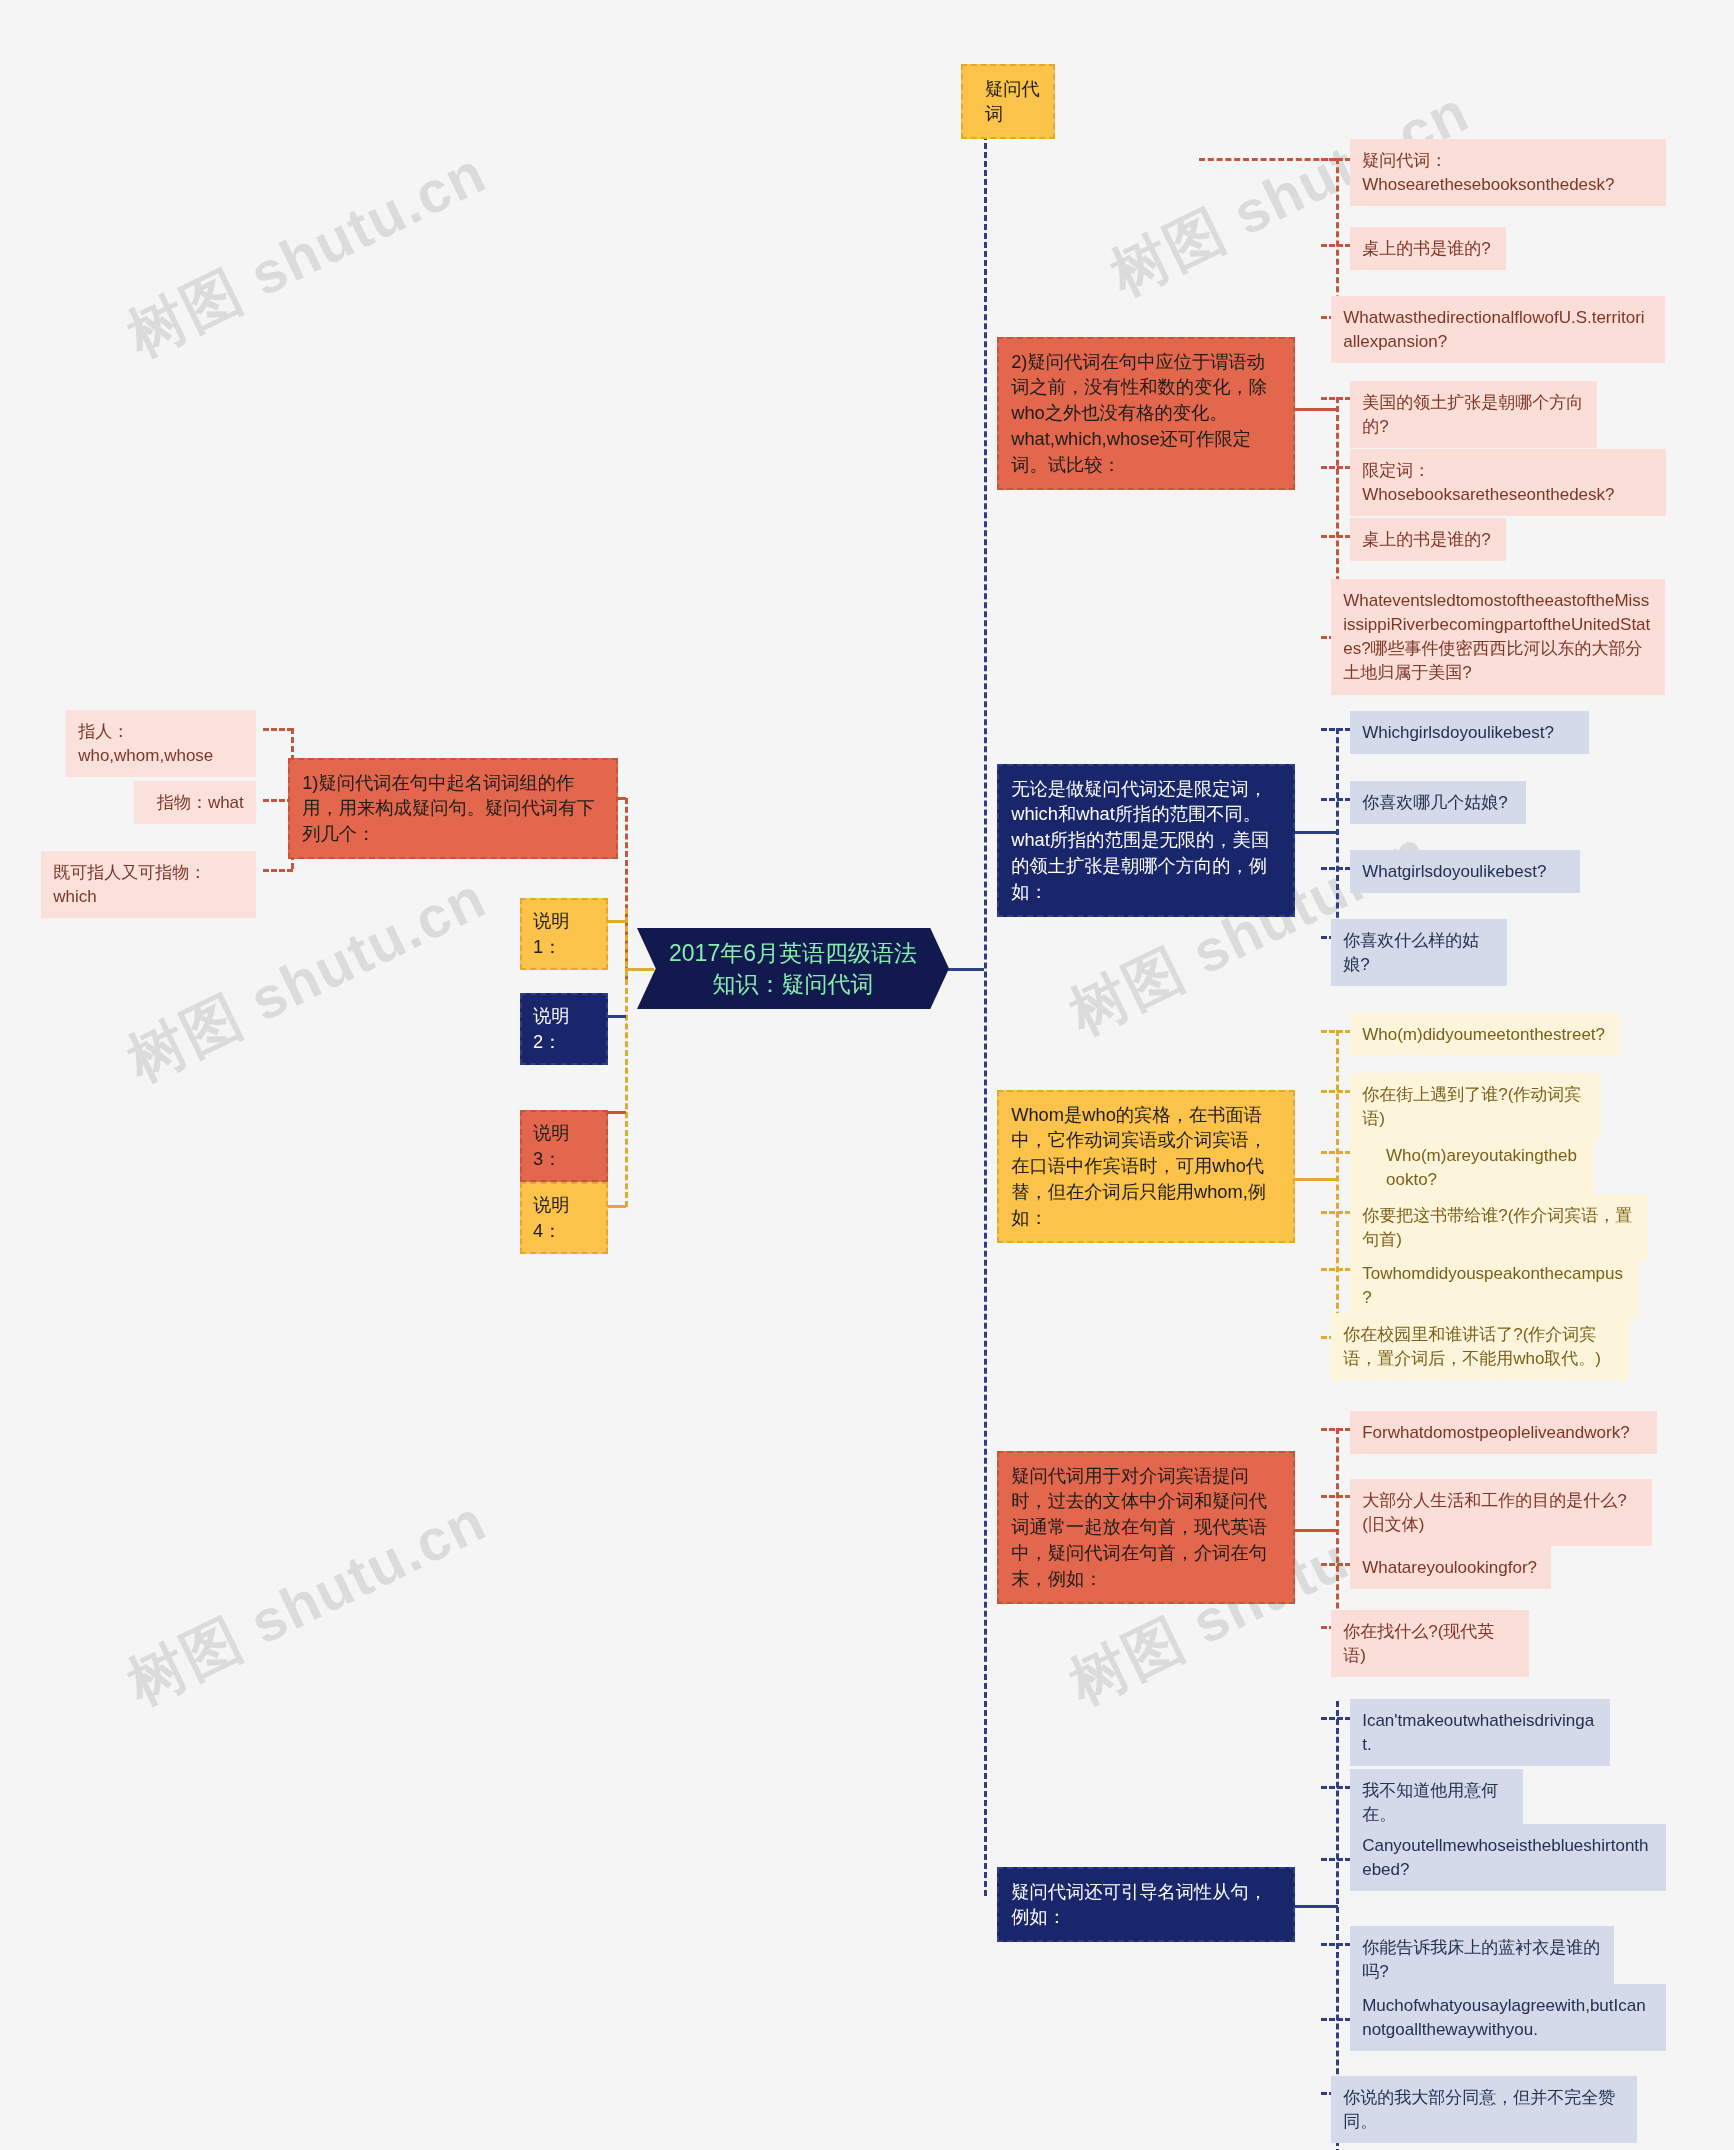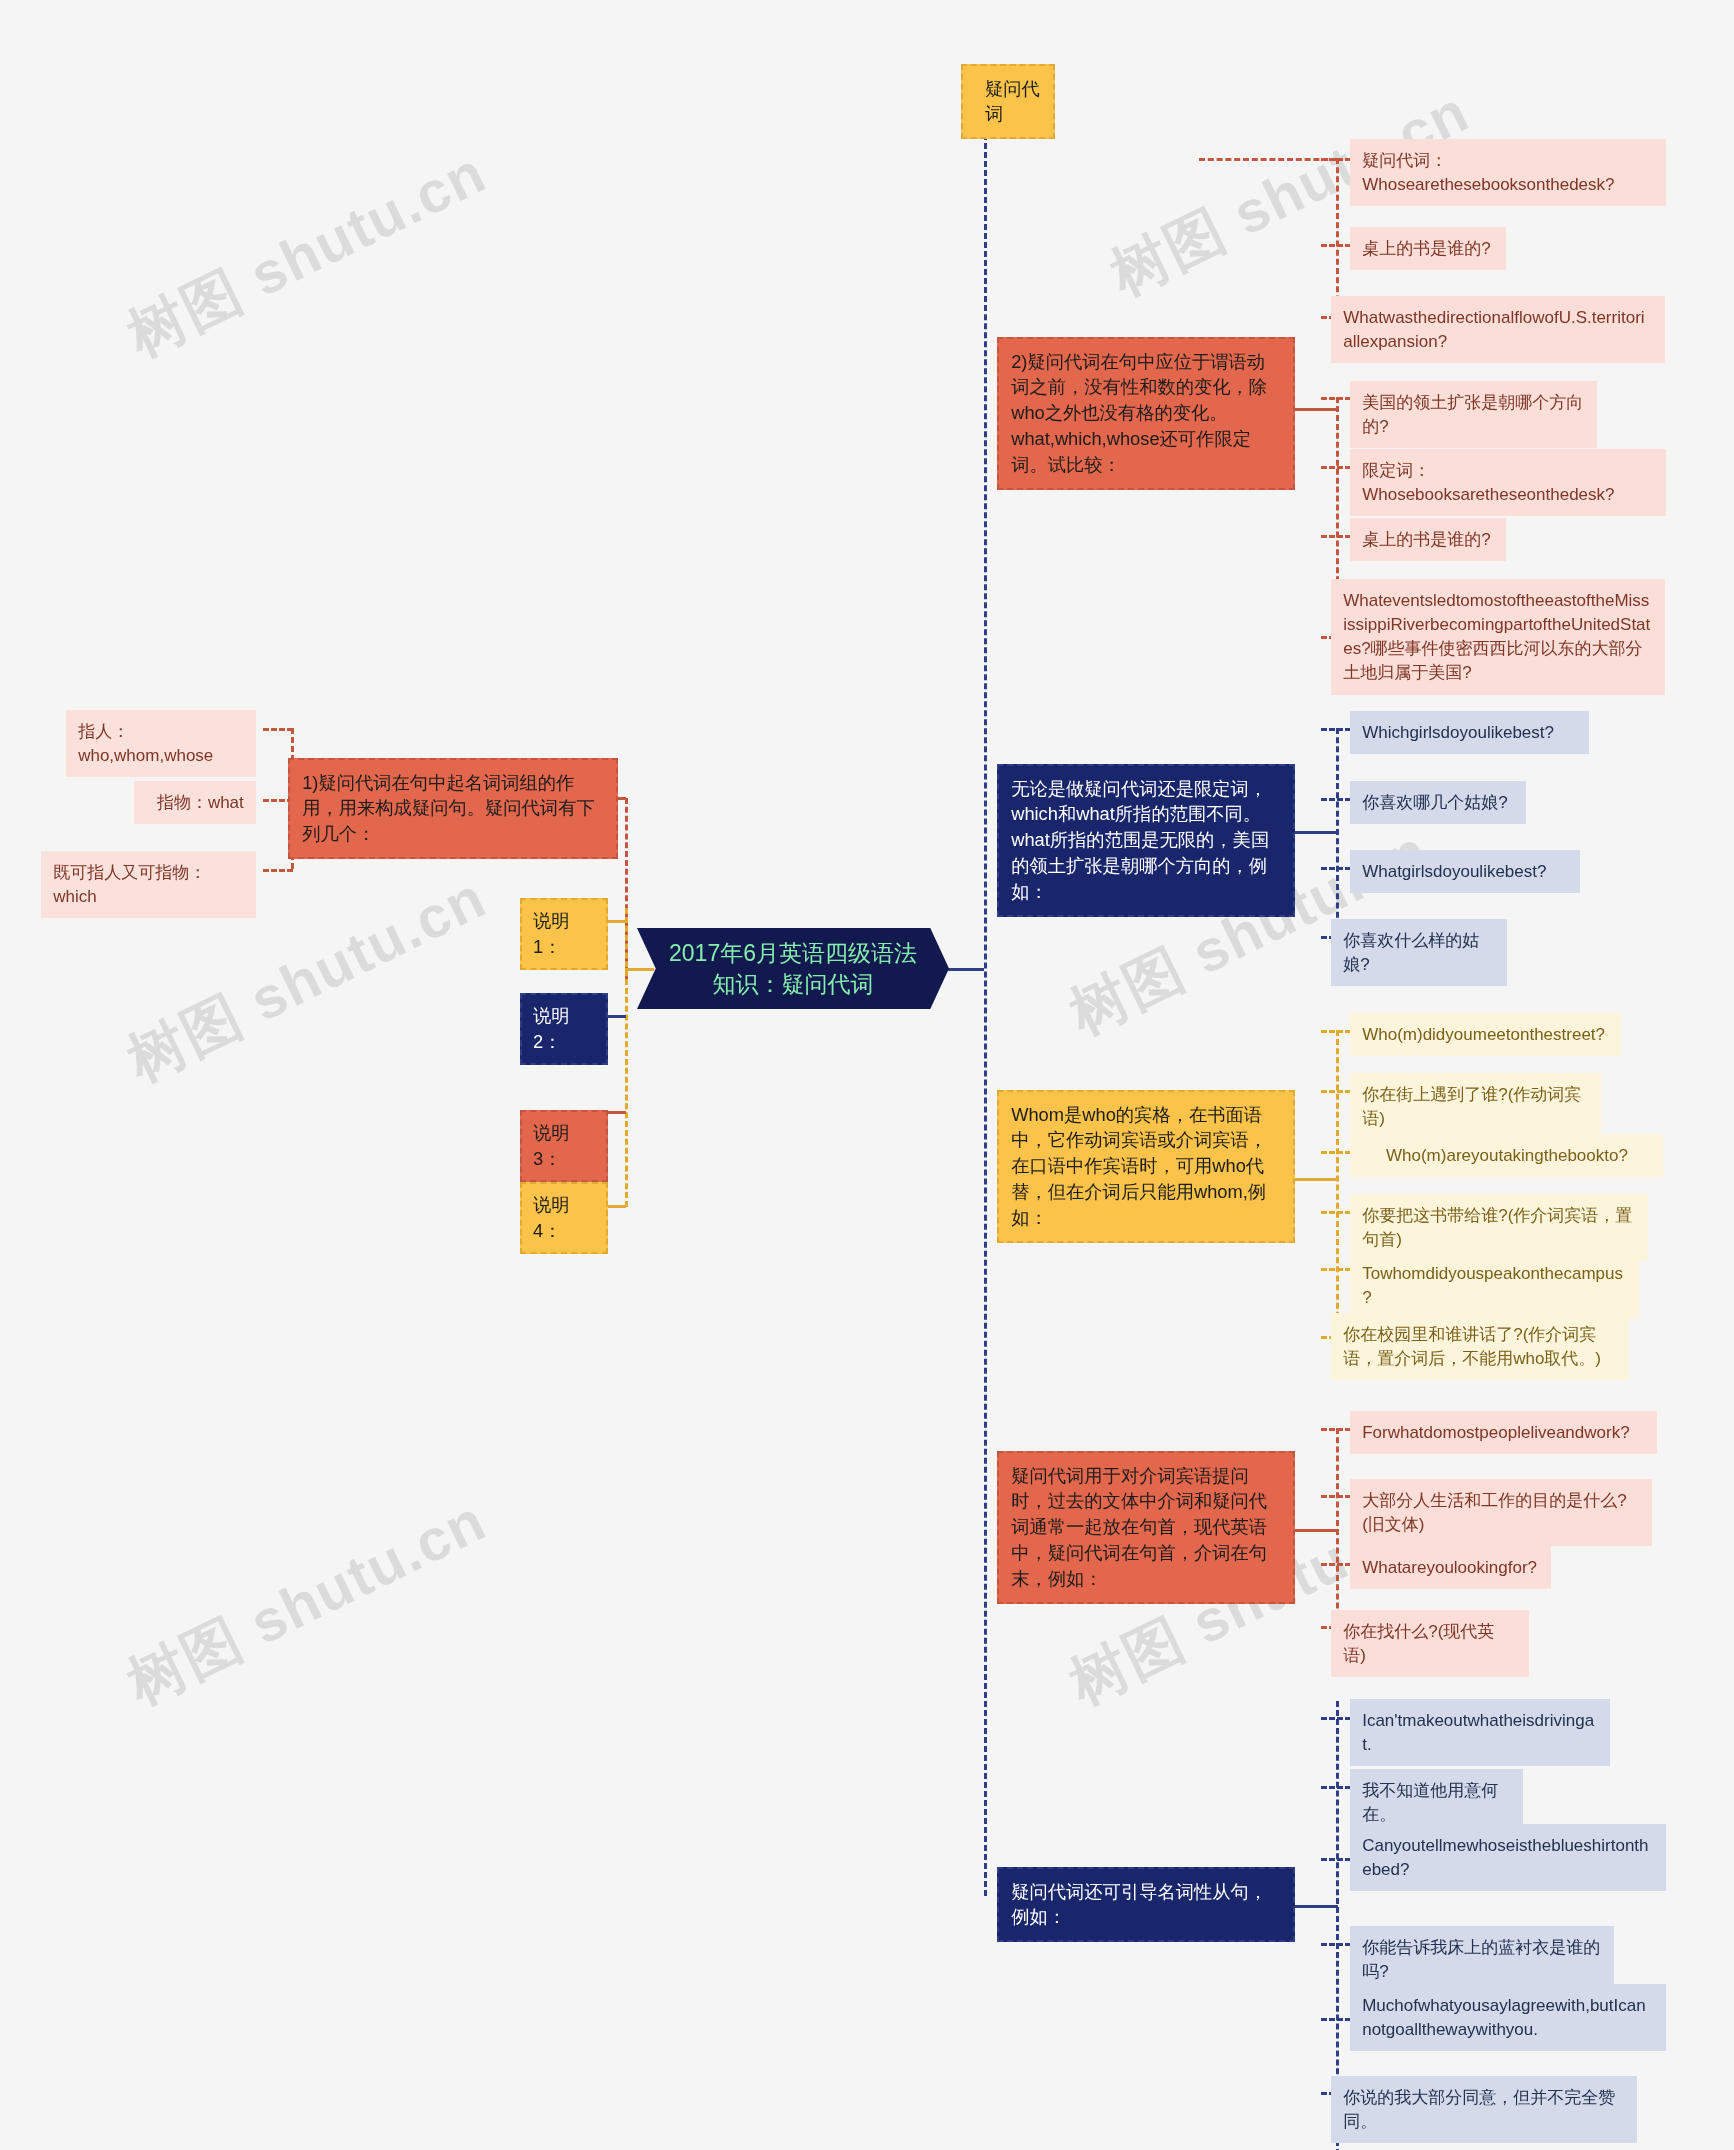--- a/index.html
+++ b/index.html
@@ -217,21 +217,21 @@
 
   <div class="node strong s-gold" style="left:997px;top:1090px;width:298px;">
     <span class="node-txt">Whom是who的宾格，在书面语中，它作动词宾语或介词宾语，在口语中作宾语时，可用who代替，但在介词后只能用whom,例如：</span>
   </div>
   <div class="node leaf l-cream" style="left:1350px;top:1013px;width:271px;">
     <span class="node-txt">Who(m)didyoumeetonthestreet?</span>
   </div>
   <div class="node leaf l-cream" style="left:1350px;top:1073px;width:251px;">
     <span class="node-txt">你在街上遇到了谁?(作动词宾语)</span>
   </div>
-  <div class="node leaf l-cream" style="left:1350px;top:1134px;width:313px;padding-left:36px;">
+  <div class="node leaf l-cream" style="left:1350px;top:1134px;width:244px;padding-left:36px;">
     <span class="node-txt">Who(m)areyoutakingthebookto?</span>
   </div>
   <div class="node leaf l-cream" style="left:1350px;top:1194px;width:298px;">
     <span class="node-txt">你要把这书带给谁?(作介词宾语，置句首)</span>
   </div>
   <div class="node leaf l-cream" style="left:1350px;top:1252px;width:289px;">
     <span class="node-txt">Towhomdidyouspeakonthecampus?</span>
   </div>
   <div class="node leaf l-cream" style="left:1331px;top:1313px;width:298px;">
     <span class="node-txt">你在校园里和谁讲话了?(作介词宾语，置介词后，不能用who取代。)</span>

